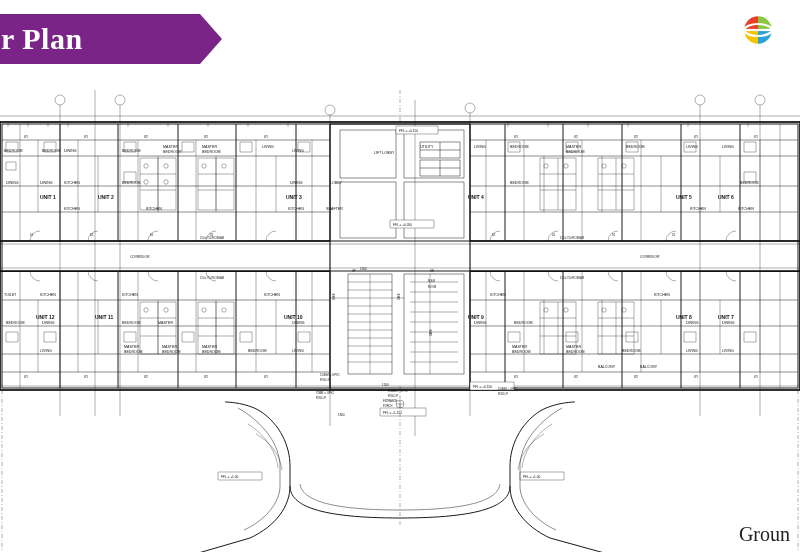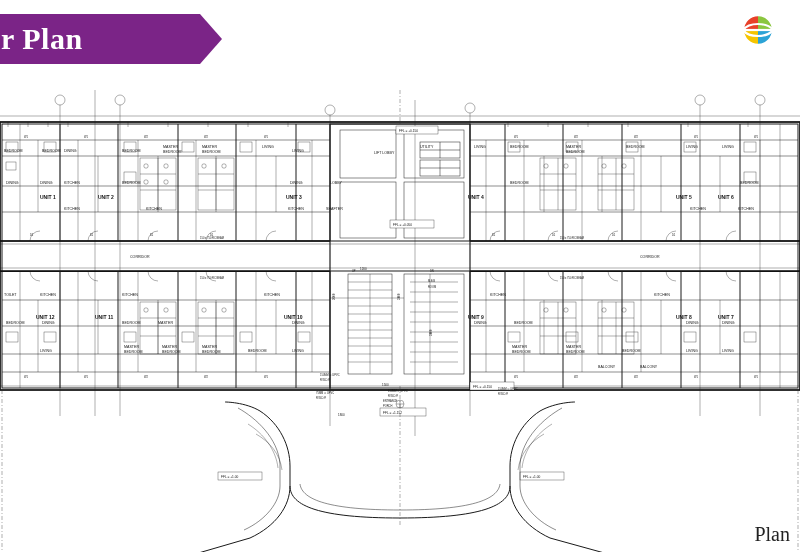--- a/index.html
+++ b/index.html
@@ -607,15 +607,15 @@
         <path d="M0 -15 A15 15 0 0 1 15 0 L0 0 Z" fill="#8bc63f"></path>
         <path d="M15 0 A15 15 0 0 1 0 15 L0 0 Z" fill="#2ca3d6"></path>
         <path d="M0 15 A15 15 0 0 1 -15 0 L0 0 Z" fill="#f5c400"></path>
         <ellipse cx="0" cy="0" rx="15" ry="15" fill="none" stroke="#ffffff" stroke-width="2.4"></ellipse>
         <path d="M-15 0 C-9 -8 9 -8 15 0 C9 8 -9 8 -15 0 Z" fill="none" stroke="#ffffff" stroke-width="2.2"></path>
         <line x1="-15" y1="0" x2="15" y2="0" stroke="#ffffff" stroke-width="2.2"></line>
       </g>
     </svg>
   </div>
 
-  <div class="caption">Plan</div>
+  <div class="caption">Groun</div>
 
 </div>
 
 </body></html>

